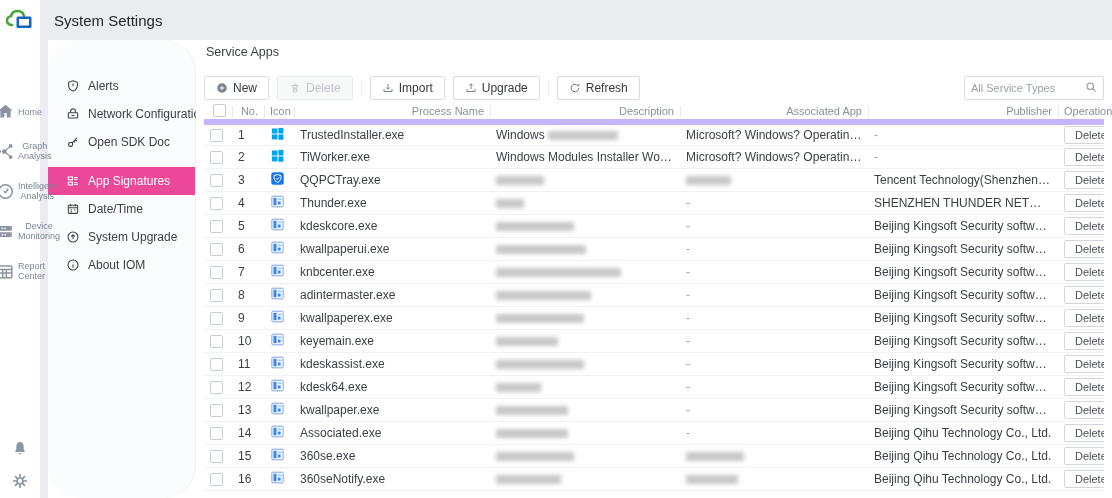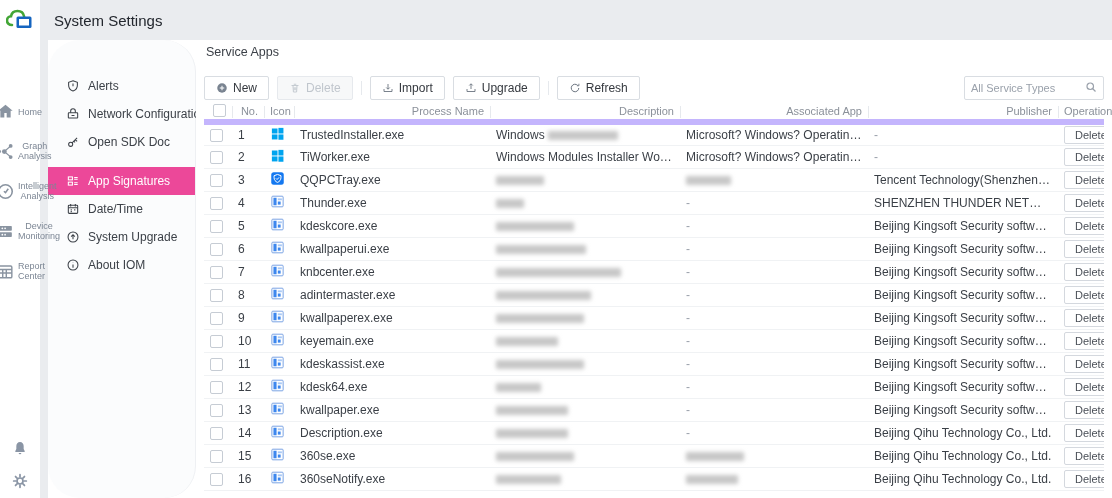--- a/index.html
+++ b/index.html
@@ -549,21 +549,21 @@
     <td><span class="cb"></span></td>
     <td>14</td>
     <td class="icon-cell"><span style="display: inline-flex;">
                     <svg viewBox="0 0 24 24">
                       <rect x="3" y="3.5" width="18" height="17" rx="1.5" fill="#fff" stroke="#7aa3e4" stroke-width="1.6"></rect>
                       <rect x="5.5" y="6" width="5" height="12" fill="#3d87ee"></rect>
                       <rect x="12.5" y="7" width="6.5" height="3" fill="#a9c9f5"></rect>
                       <rect x="12.5" y="12" width="4.5" height="5" fill="#3d87ee"></rect>
                     </svg>
                   </span></td>
-    <td>Description.exe</td>
+    <td>Associated.exe</td>
     <td><span class="redact" style="width: 72px;"></span></td>
     <td><span class="muted">-</span></td>
     <td><span>Beijing Qihu Technology Co., Ltd.</span></td>
     <td><button class="del-btn">Delete</button></td>
   </tr>
 
   <tr>
     <td><span class="cb"></span></td>
     <td>15</td>
     <td class="icon-cell"><span style="display: inline-flex;">

